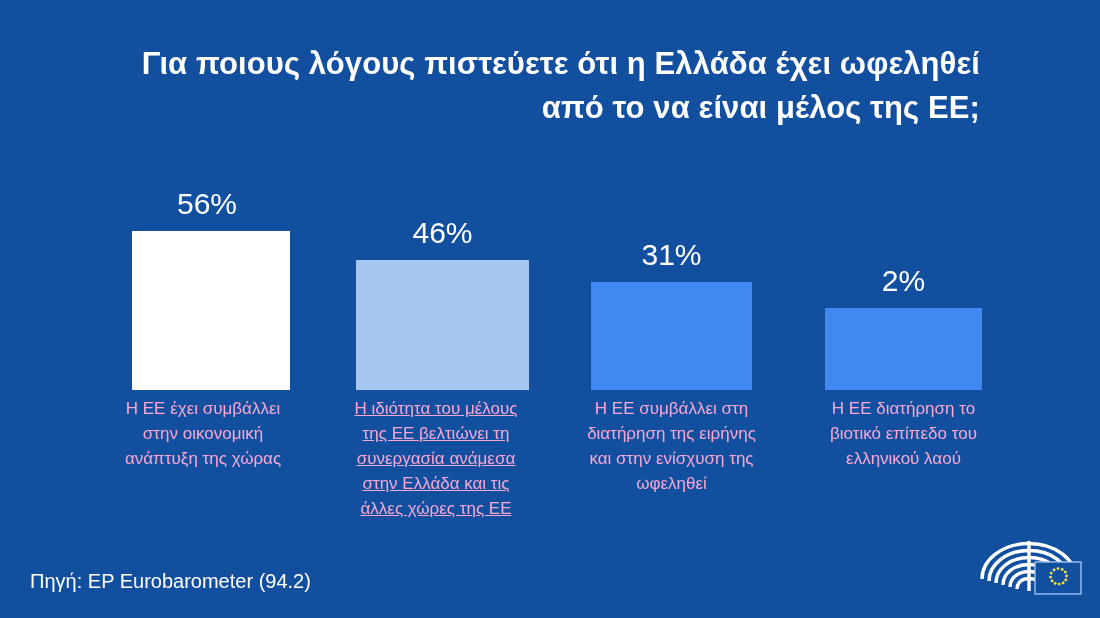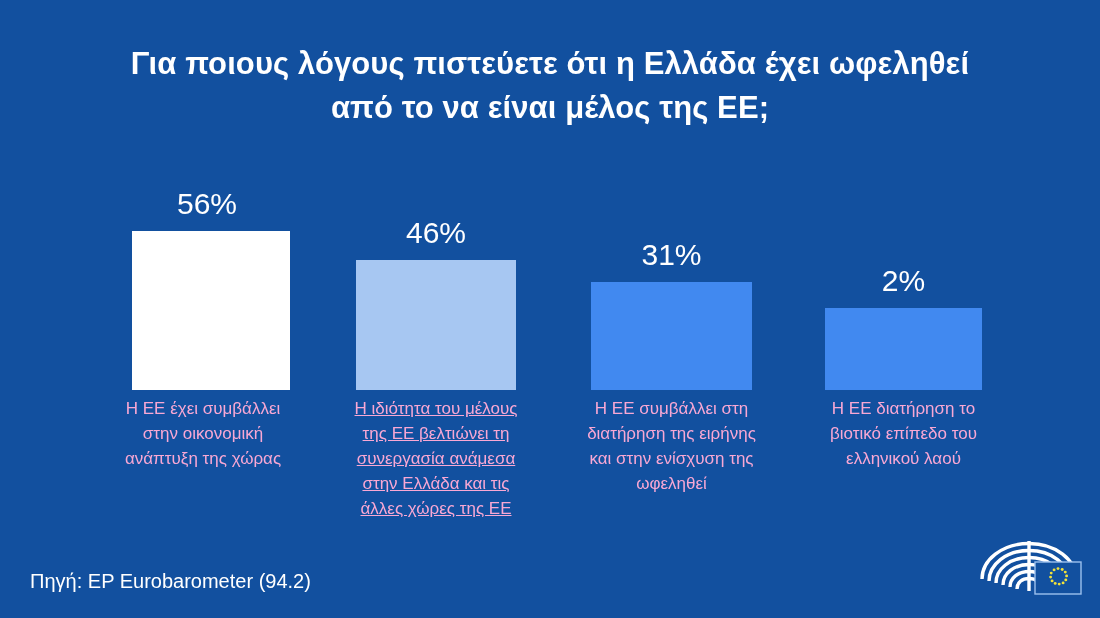--- a/index.html
+++ b/index.html
@@ -19,21 +19,21 @@
     background: #12509F;
     overflow: hidden;
   }
 
   
   #chart-title {
     position: absolute;
     left: 120px;
     top: 42px;
     width: 860px;
-    text-align: center;
+    text-align: right;
     color: #FFFFFF;
     font-size: 31px;
     font-weight: 600;
     line-height: 44px;
     letter-spacing: 0.1px;
     white-space: pre-line;
   }
 
   
   #plot-area {
@@ -61,21 +61,21 @@
     line-height: 34px;
     white-space: nowrap;
   }
   .bar-rect {
     width: 100%;
     height: 100%;
   }
 
   
   #bar-group-0 { left: 124px; width: 158px; height: 159px; padding-left: 8px; }
-  #bar-group-1 { left: 356px; width: 160px; height: 130px; }
+  #bar-group-1 { left: 356px; width: 173px; height: 130px; }
   #bar-group-2 { left: 591px; width: 161px; height:  108px; }
   #bar-group-3 { left: 825px; width: 157px; height:  82px; }
 
   
   .cat-label {
     position: absolute;
     top: 396px;
     color: #f9a8d4;
     font-size: 17px;
     font-weight: 400;

